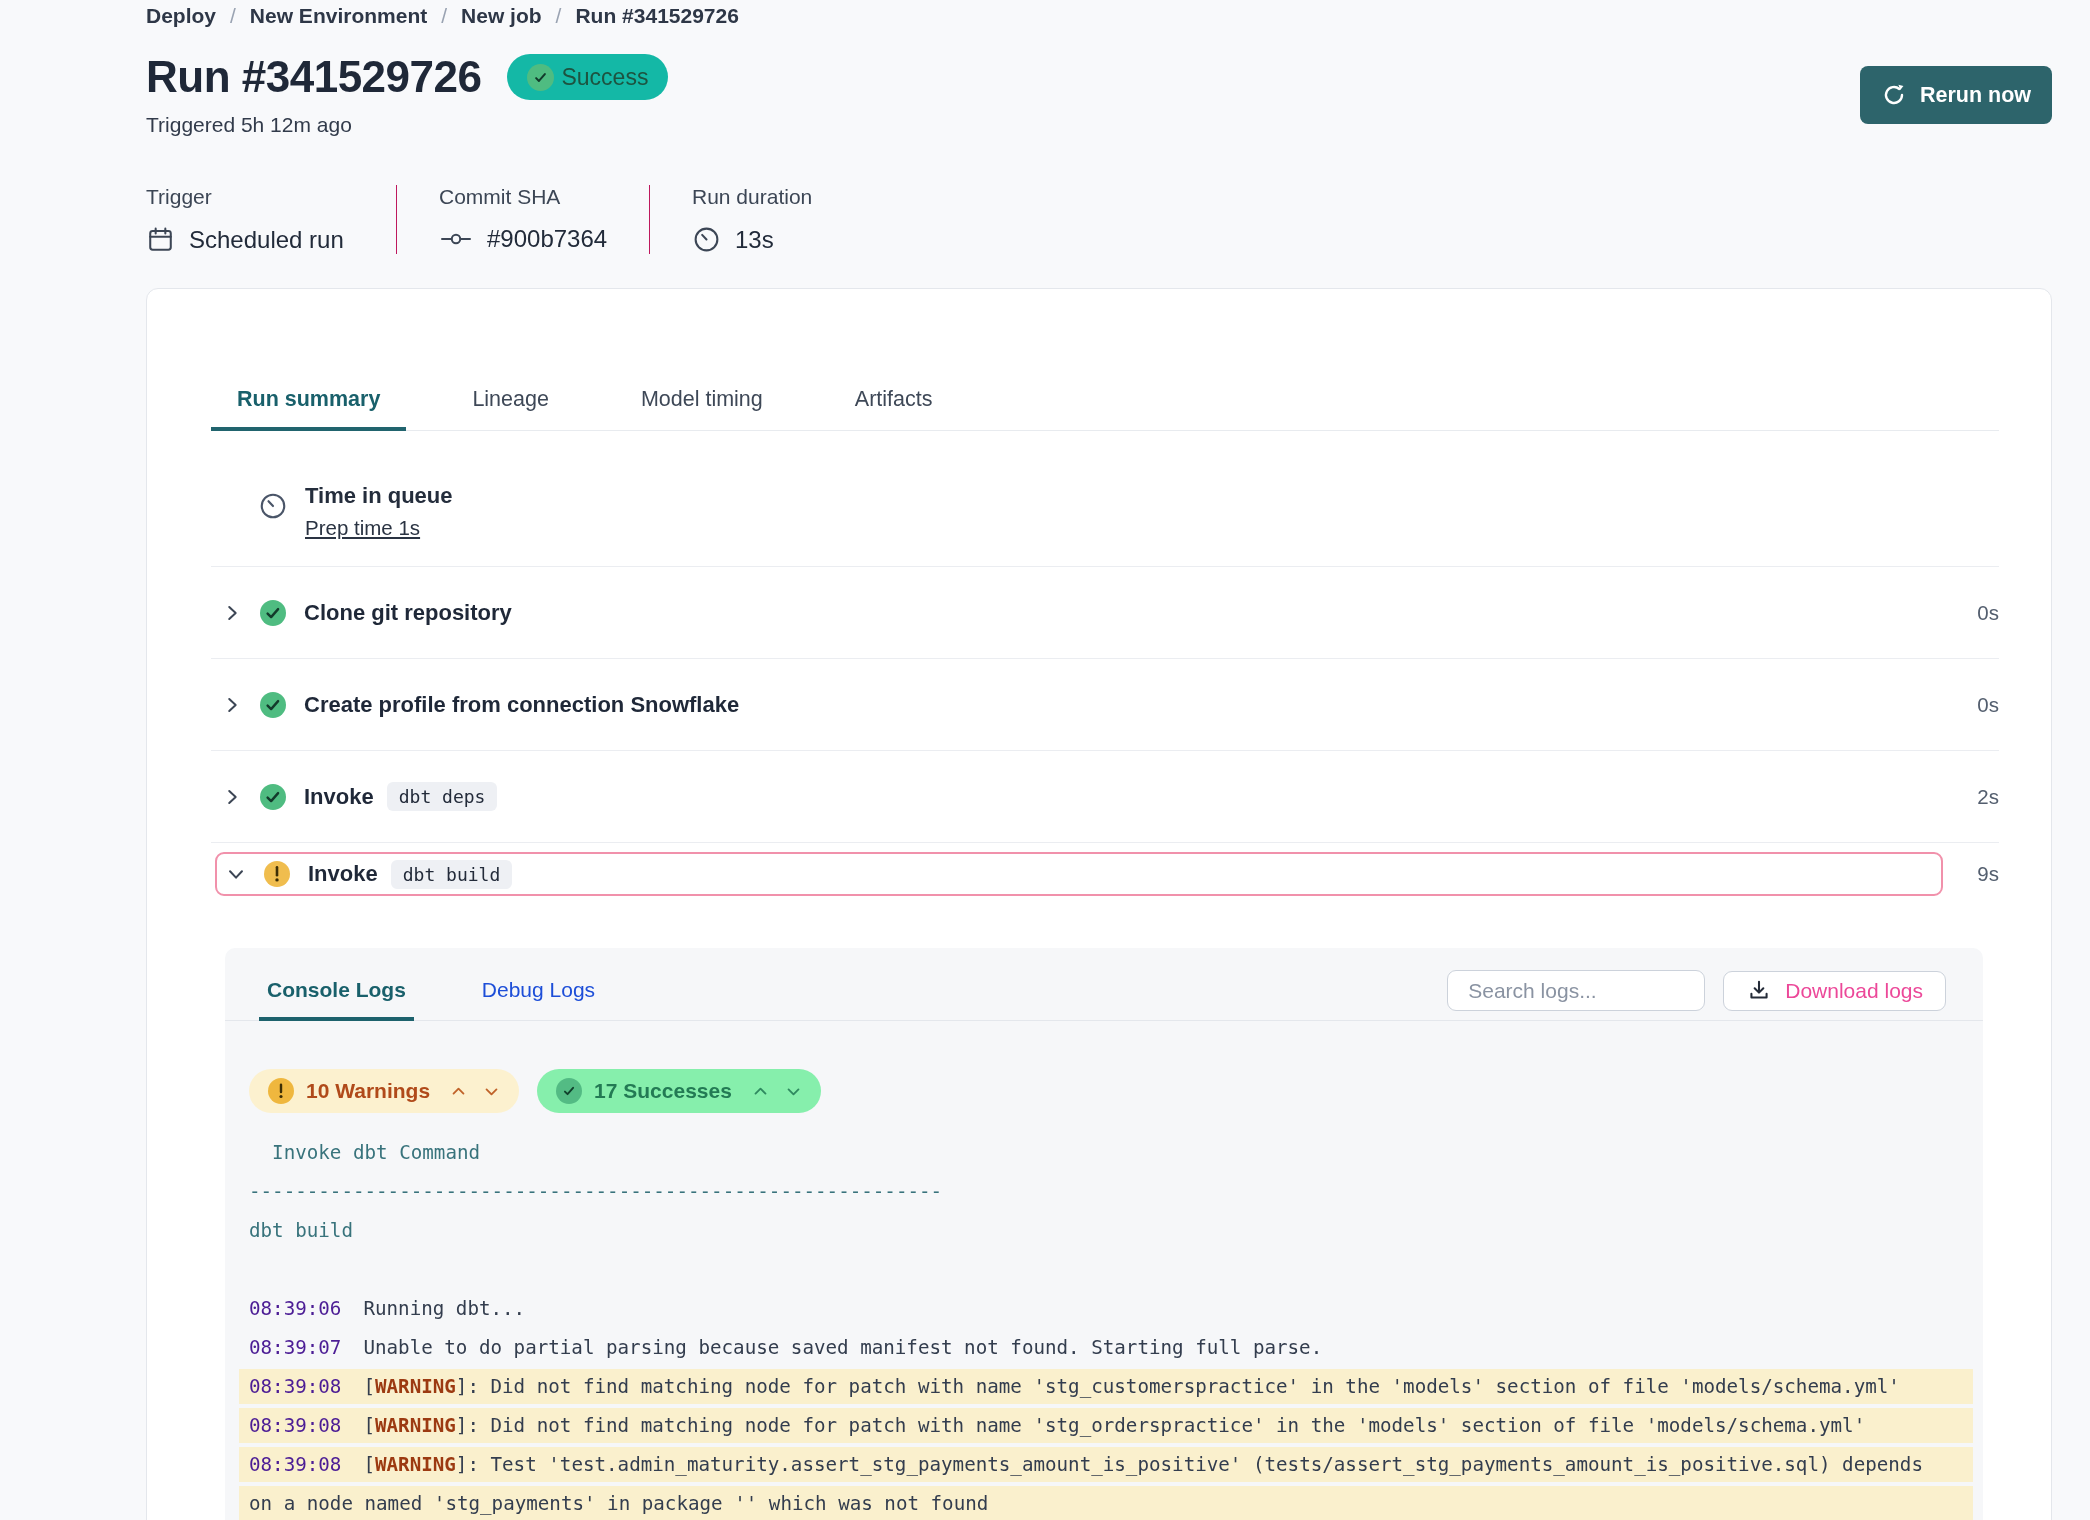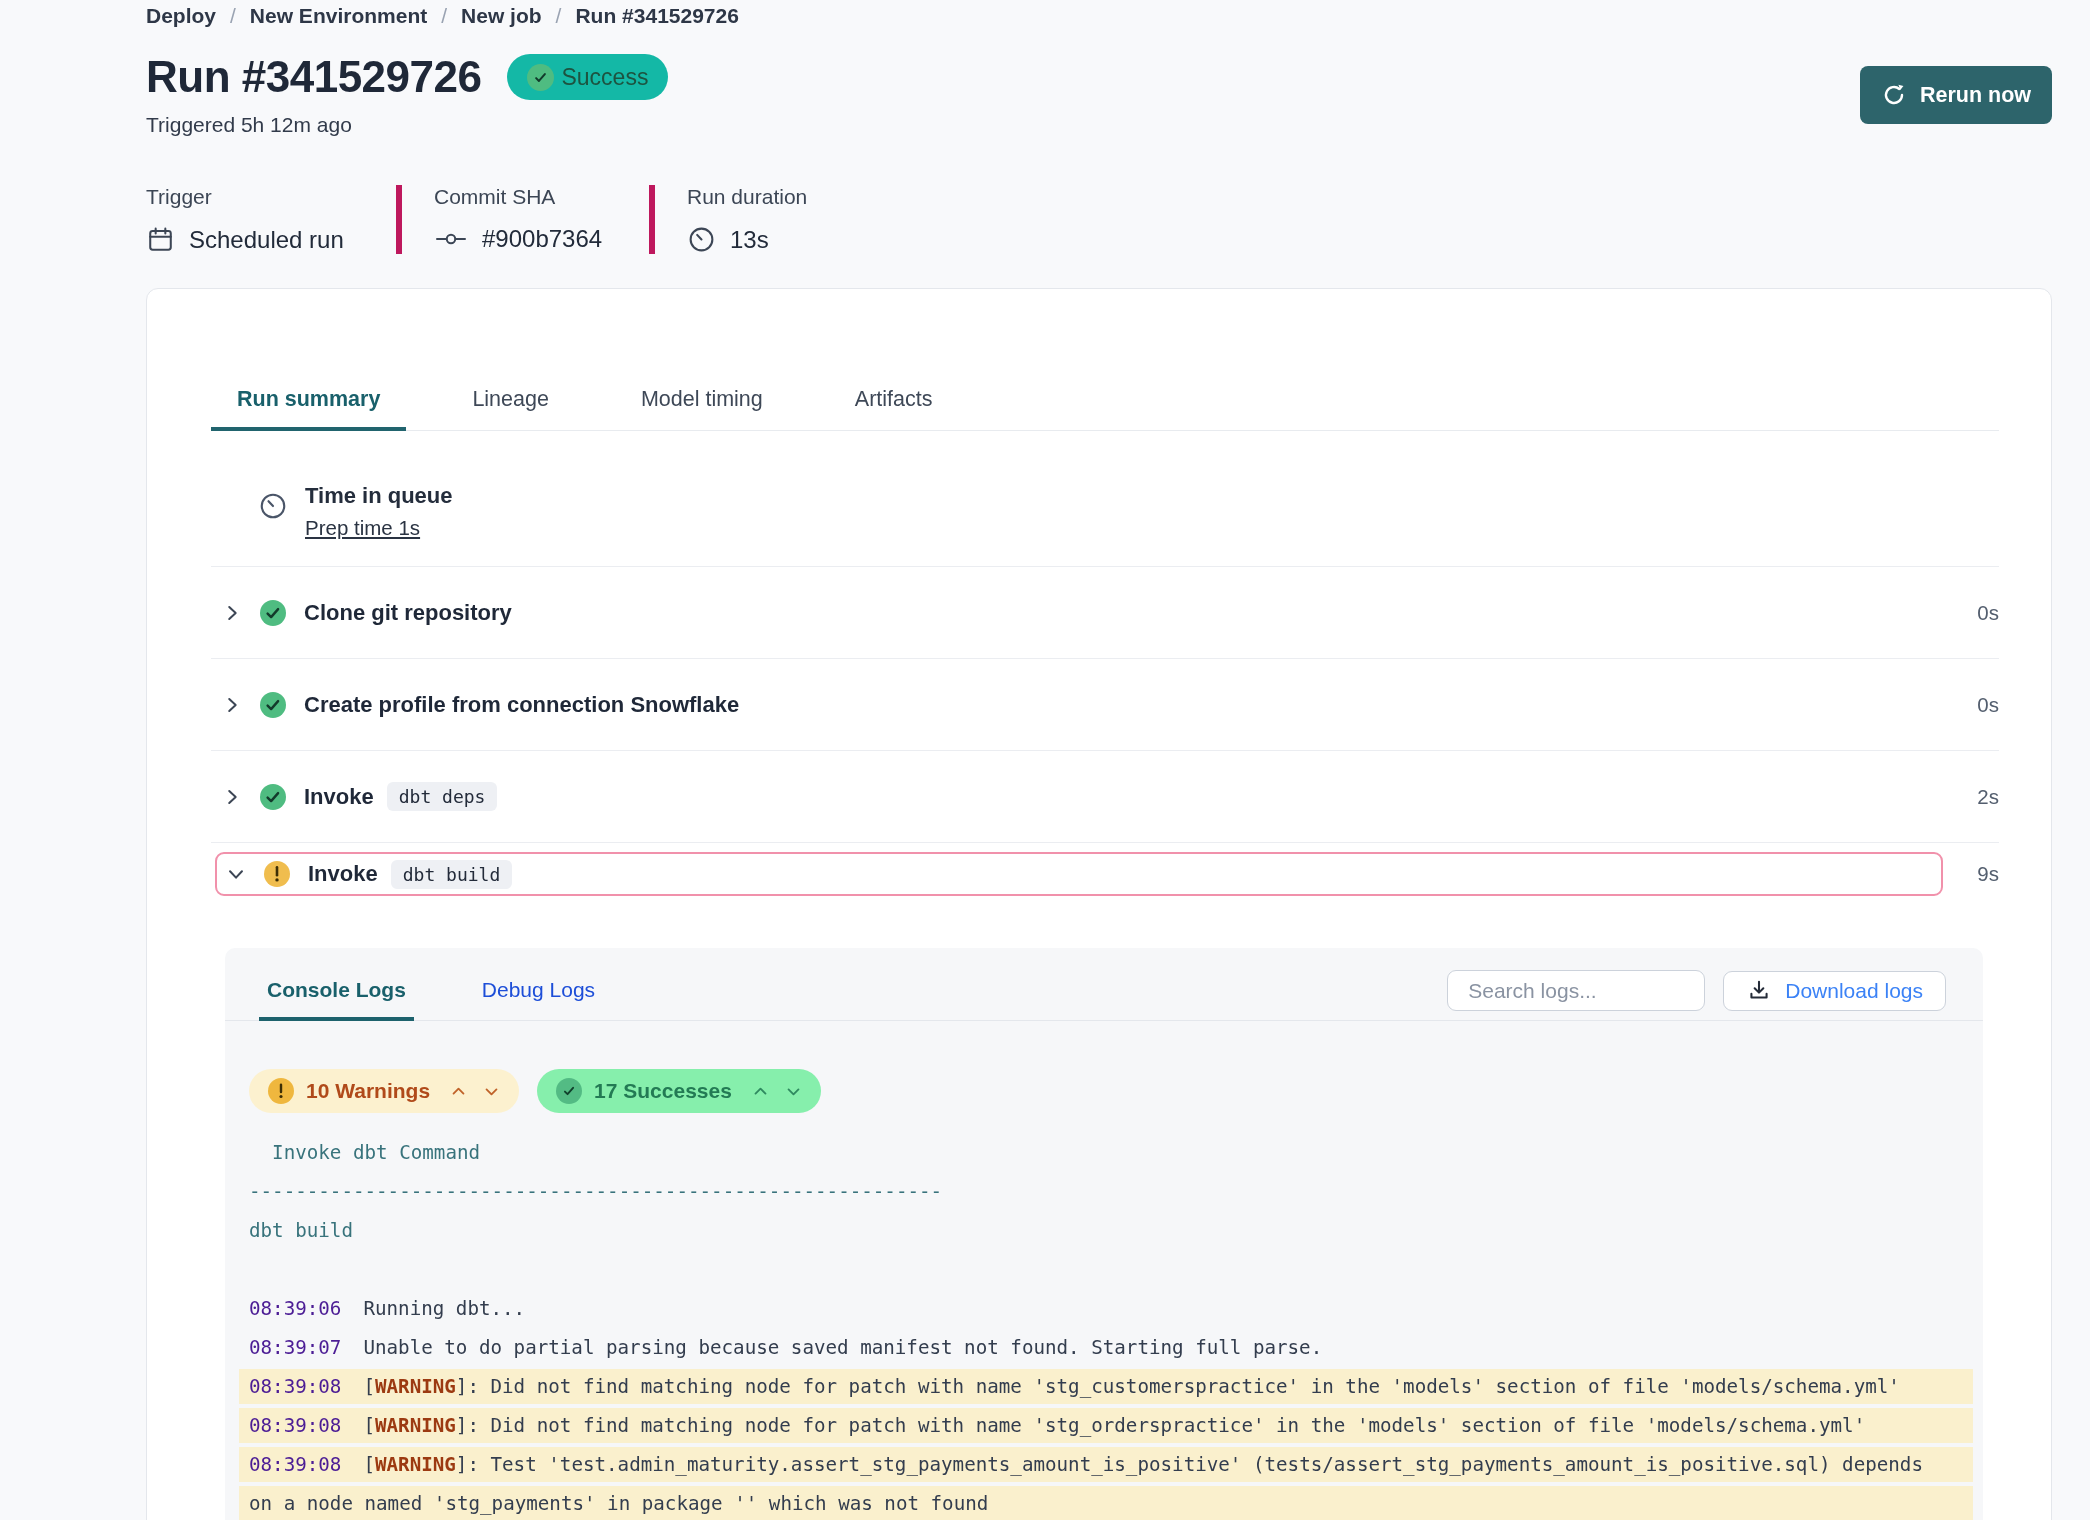--- a/index.html
+++ b/index.html
@@ -23,21 +23,21 @@
   .status-pill { display: inline-flex; align-items: center; gap: 7px; background: #14b8a6; border-radius: 24px; height: 46px; padding: 0 20px; font-size: 23px; color: #1d5340; }
   .circ-s { width: 27px; height: 27px; border-radius: 50%; background: #4fbc81; display: flex; align-items: center; justify-content: center; flex: none; }
   .rerun-btn { margin-top: 14px; display: flex; align-items: center; gap: 13px; background: #2d646b; color: #fff; border: none; border-radius: 8px; height: 58px; padding: 0 21px; font-size: 21.5px; font-weight: 700; cursor: pointer; }
   .triggered { margin-top: 11px; font-size: 21px; color: #323b4b; }
 
   
   .meta-row { display: flex; margin-top: 48px; }
   .meta-col { padding-right: 40px; }
   .meta-col.c1 { width: 250px; }
   .meta-col.c2 { width: 253px; }
-  .meta-col + .meta-col { padding-left: 32px; border-left: 6px solid #be185d; }
+  .meta-col + .meta-col { padding-left: 42px; border-left: 1px solid #be185d; }
   .meta-label { font-size: 21px; color: #3c4655; }
   .meta-value { margin-top: 16px; display: flex; align-items: center; gap: 14px; font-size: 24px; color: #222b3a; }
 
   
   .card { margin-top: 34px; background: #fff; border: 1px solid #e4e7ec; border-radius: 12px; min-height: 1240px; padding: 0 52px 0 64px; }
 
   
   .main-tabs { display: flex; gap: 40px; padding-top: 98px; position: relative; }
   .main-tabs::after { content: ""; position: absolute; left: 0; right: 0; bottom: 0; height: 1px; background: #e8ebef; }
   .main-tab { font-size: 21.5px; color: #3e4857; padding: 0 26px 15px; cursor: pointer; position: relative; z-index: 1; }
@@ -61,21 +61,21 @@
 
   
   .log-panel { margin: 52px 16px 0 14px; background: #f6f7f9; border-radius: 10px; padding-bottom: 46px; min-height: 540px; }
   .log-header { display: flex; justify-content: space-between; align-items: flex-end; border-bottom: 1px solid #e4e7ec; padding: 22px 37px 0 24px; }
   .log-tabs { display: flex; gap: 60px; margin-left: 10px; }
   .log-tab { font-size: 21px; color: #1d4ed8; padding: 0 8px 15px; cursor: pointer; margin-bottom: -1px; }
   .log-tab.active { color: #19606b; font-weight: 700; border-bottom: 4px solid #1d626d; }
   .log-controls { display: flex; gap: 18px; margin-bottom: 9px; align-items: center; }
   .search-input { width: 258px; height: 41px; border: 1px solid #ccd2db; border-radius: 9px; background: #fff; font-size: 21px; padding: 0 20px; color: #1c2533; font-family: "Liberation Sans", sans-serif; }
   .search-input::placeholder { color: #8a93a2; }
-  .download-btn { height: 40px; border: 1px solid #ccd2db; border-radius: 9px; background: #fff; display: flex; align-items: center; gap: 13px; padding: 0 22px; font-size: 21px; color: #3b82f6; cursor: pointer; font-family: "Liberation Sans", sans-serif; }
+  .download-btn { height: 40px; border: 1px solid #ccd2db; border-radius: 9px; background: #fff; display: flex; align-items: center; gap: 13px; padding: 0 22px; font-size: 21px; color: #ec4899; cursor: pointer; font-family: "Liberation Sans", sans-serif; }
 
   
   .badges { display: flex; gap: 18px; margin: 48px 0 0 24px; }
   .pill { display: inline-flex; align-items: center; gap: 12px; height: 44px; border-radius: 22px; padding: 0 19px; font-size: 21px; font-weight: 700; }
   .pill.warn { background: #fcf1cf; color: #b04a1a; }
   .pill.succ { background: #86efac; color: #237a54; }
   .circ-sm { width: 26px; height: 26px; border-radius: 50%; display: flex; align-items: center; justify-content: center; flex: none; }
   .circ-sm.amber { background: #efb73e; }
   .circ-sm.green { background: #53bb84; }
   .pill-nav { display: flex; gap: 16px; margin-left: 8px; }

